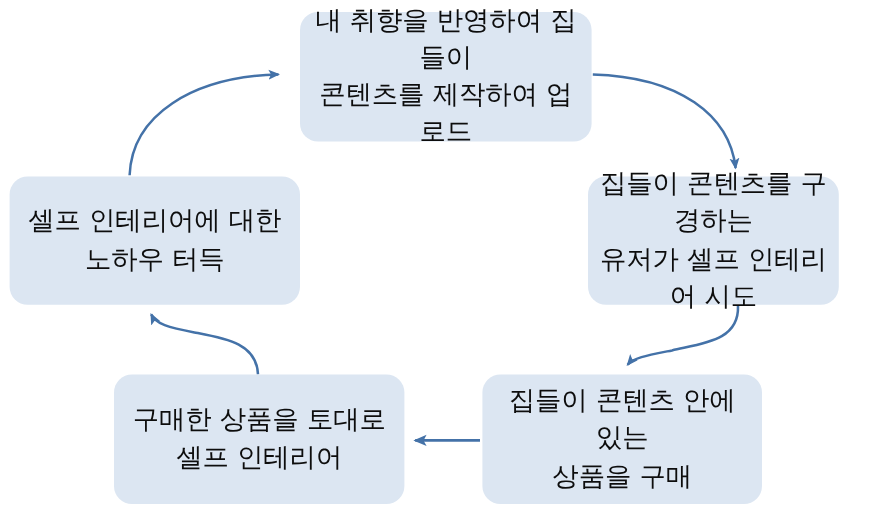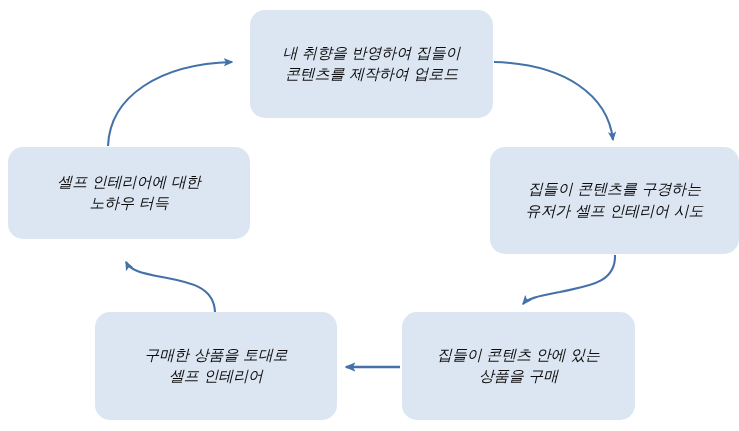--- a/index.html
+++ b/index.html
@@ -31,34 +31,33 @@
     background: #dce6f2;
     border-radius: 15px;
     display: flex;
     align-items: center;
     justify-content: center;
     text-align: center;
   }
   .node-label {
     display: block;
     color: #0d0d0d;
-    font-size: 15px;
+    font-size: 22px;
     line-height: 1.42;
     letter-spacing: -0.1px;
     white-space: pre-line;
     padding: 0 10px;
     font-weight: 400;
-    font-style: italic;
   }
   
   #node-top      { left: 250px; top: 10px;  width: 243px; height: 108px; }
-  #node-right    { left: 490px; top: 147px; width: 249px; height: 107px; text-align: center; }
+  #node-right    { left: 490px; top: 147px; width: 209px; height: 107px; text-align: center; }
   #node-bottomright { left: 402px; top: 312px; width: 233px; height: 108px; align-items: center; }
   #node-bottomleft  { left: 95px;  top: 312px; width: 242px; height: 108px; }
-  #node-left     { left: 8px;   top: 147px; width: 242px; height: 92px; }
+  #node-left     { left: 8px;   top: 147px; width: 242px; height: 107px; }
 </style>
 </head>
 <body>
 
 <div id="diagram-root">
 
   <svg id="arrow-layer" viewBox="0 0 739 431" width="739" height="431" xmlns="http://www.w3.org/2000/svg">
     <defs>
       <marker id="arrowhead" viewBox="0 0 10 10" refX="8.6" refY="5" markerWidth="4.6" markerHeight="4.6" orient="auto-start-reverse">
         <path d="M 0 0.7 L 10 5 L 0 9.3 L 2.3 5 Z" fill="#4472a8"></path>

